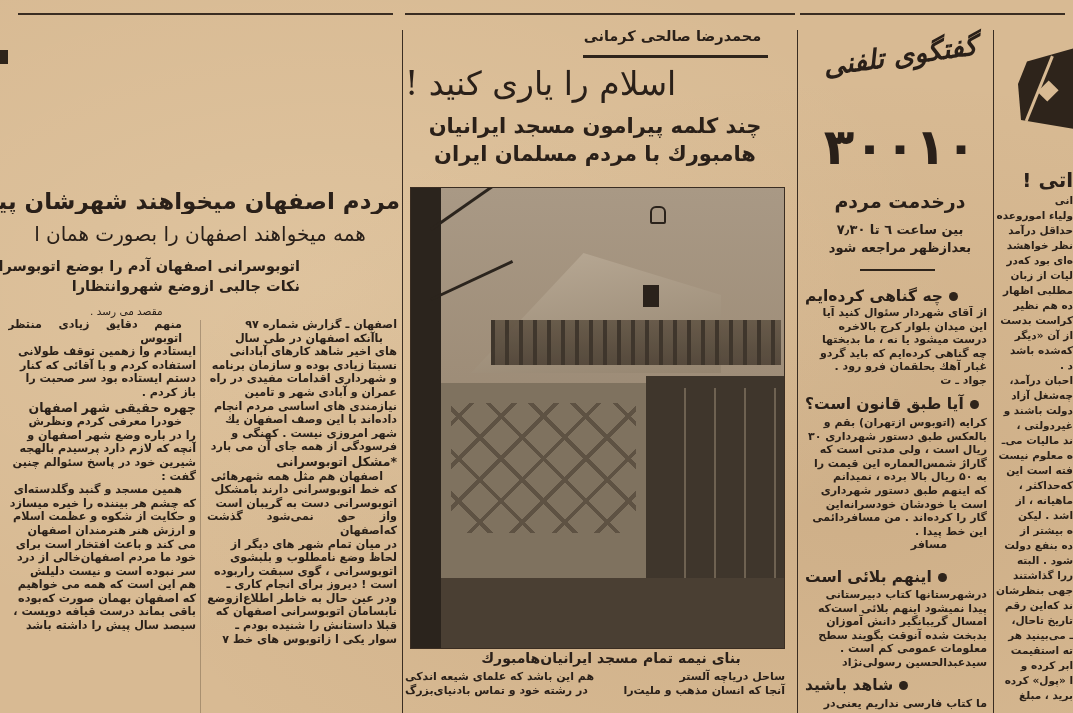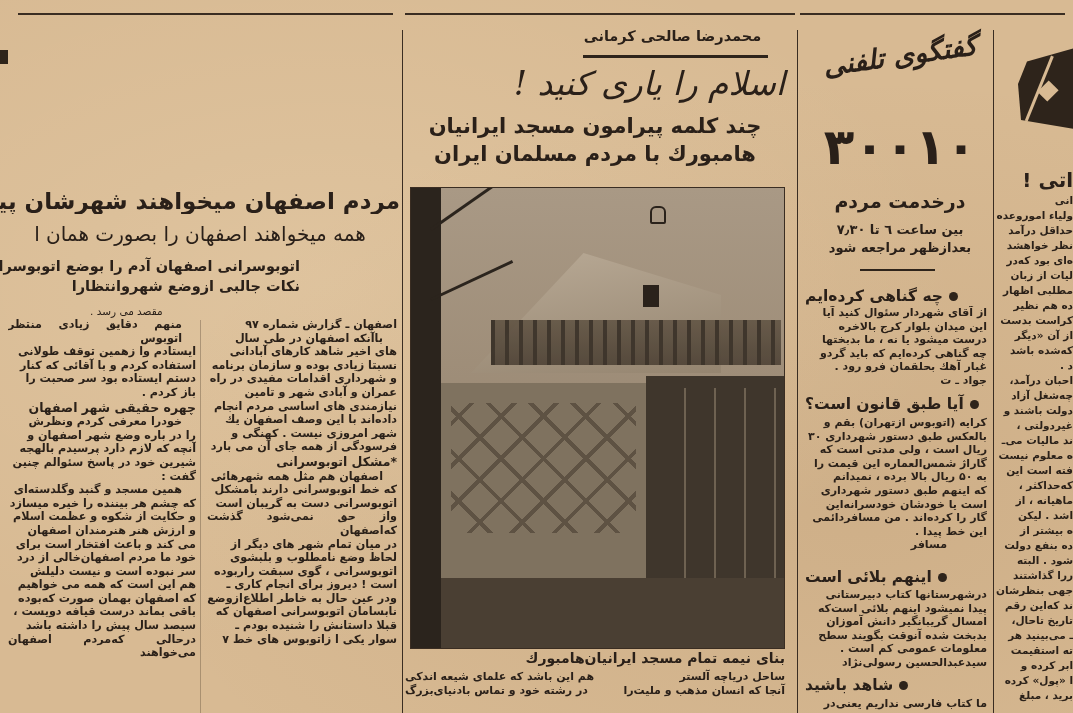--- a/index.html
+++ b/index.html
@@ -59,22 +59,22 @@
   .h-left-2 { position:absolute; left:0; top:222px; width:400px; direction:rtl; text-align:center;
     font-size:20px; white-space:nowrap; overflow:hidden; }
   .h-left-3 { position:absolute; left:0; top:256px; width:300px; direction:rtl; text-align:right;
     font-size:14.5px; font-weight:bold; line-height:20px; white-space:nowrap; overflow:hidden; }
   .note-small { position:absolute; left:90px; top:305px; font-size:10.5px; direction:rtl; }
 
   
   .byline { position:absolute; left:580px; top:28px; width:185px; direction:rtl; text-align:center;
     font-size:14.5px; font-weight:bold; }
   .byline-rule { position:absolute; left:583px; top:55px; width:185px; height:3px; background:#2e241b; }
-  .c-title { position:absolute; left:405px; top:64px; width:380px; text-align:right; direction:rtl;
-    font-size:33px; font-family:"DejaVu Serif", serif; font-weight:normal;font-style:italic; }
+  .c-title { position:absolute; left:405px; top:64px; width:380px; text-align:left; direction:rtl;
+    font-size:33px; font-family:"DejaVu Serif", serif; font-weight:normal; }
   .c-sub { position:absolute; left:405px; top:112px; width:380px; text-align:center; direction:rtl;
     font-size:21px; font-weight:bold; line-height:28px; }
   .photo {
     position:absolute; left:410px; top:187px; width:373px; height:460px;
     background:#8a7a65; overflow:hidden; border:1px solid #3a2d22;
   }
   .photo .sky { position:absolute; inset:0; background:linear-gradient(180deg,#a99985 0%,#9d8c77 45%,#6c5e4e 100%); }
   .photo .roof { position:absolute; left:60px; top:65px; width:250px; height:120px;
     background:linear-gradient(170deg,#b9aa96,#958570); clip-path:polygon(0 100%,45% 0,100% 35%,100% 100%); }
   .photo .window { position:absolute; left:232px; top:97px; width:16px; height:22px; background:#2a221b; }
@@ -87,21 +87,21 @@
       repeating-linear-gradient(45deg, transparent 0 26px, #5b4f40 26px 30px),
       repeating-linear-gradient(-45deg, transparent 0 26px, #5b4f40 26px 30px);
     opacity:.9; }
   .photo .dark { position:absolute; left:235px; top:188px; width:138px; height:272px; background:#3f362c; }
   .photo .scaff { position:absolute; left:245px; top:200px; width:120px; height:260px;
     background:repeating-linear-gradient(90deg,transparent 0 28px,#8e7f6a 28px 30px); opacity:.6; }
   .photo .tree { position:absolute; left:0; top:0; width:30px; height:460px; background:#2b241d; }
   .photo .tree-b1 { position:absolute; left:20px; top:40px; width:110px; height:3px; background:#2b241d; transform:rotate(-35deg); transform-origin:left; }
   .photo .tree-b2 { position:absolute; left:20px; top:110px; width:90px; height:3px; background:#2b241d; transform:rotate(-25deg); transform-origin:left; }
   .photo .ground { position:absolute; left:0; bottom:0; width:373px; height:70px; background:#4a3f33; }
-  .cap-title { position:absolute; left:405px; top:650px; width:380px; text-align:right; direction:rtl;
+  .cap-title { position:absolute; left:421px; top:650px; width:380px; text-align:center; direction:rtl;
     font-size:14px; font-weight:bold; }
   .cap-body { position:absolute; left:405px; top:670px; width:380px; direction:rtl; font-size:11px; font-weight:bold; line-height:13.5px; }
   .cap-body .row { display:flex; justify-content:space-between; white-space:nowrap; }
 
   
   .phone-title { position:absolute; left:810px; top:40px; width:180px; text-align:center; direction:rtl;
     font-family:"DejaVu Serif", serif; font-style:italic; font-size:27px; font-weight:bold; transform:rotate(-8deg); }
   .phone-num { position:absolute; left:805px; top:118px; width:190px; text-align:center;
     font-size:50px; font-weight:bold; letter-spacing:4px; direction:rtl; }
   .service-title { position:absolute; left:810px; top:190px; width:180px; text-align:center; direction:rtl; font-size:19px; font-weight:bold; }
@@ -186,21 +186,20 @@
     <p>که چشم هر بیننده را خیره میسازد</p>
     <p>و حکایت از شکوه و عظمت اسلام</p>
     <p>و ارزش هنر هنرمندان اصفهان</p>
     <p>می کند و باعث افتخار است برای</p>
     <p>خود ما مردم اصفهان‌خالی از درد</p>
     <p>سر نبوده است و نیست دلیلش</p>
     <p>هم این است که همه می خواهیم</p>
     <p>که اصفهان بهمان صورت که‌بوده</p>
     <p>باقی بماند درست قیافه دویست ،</p>
     <p>سیصد سال پیش را داشته باشد</p>
-    <p>درحالی که‌مردم اصفهان می‌خواهند</p>
   </div>
 
   <div class="byline">محمدرضا صالحی کرمانی</div>
   <div class="byline-rule"></div>
   <div class="c-title">اسلام را یاری کنید !</div>
   <div class="c-sub">
     <div>چند کلمه پیرامون مسجد ایرانیان</div>
     <div>هامبورك با مردم مسلمان ایران</div>
   </div>
 

